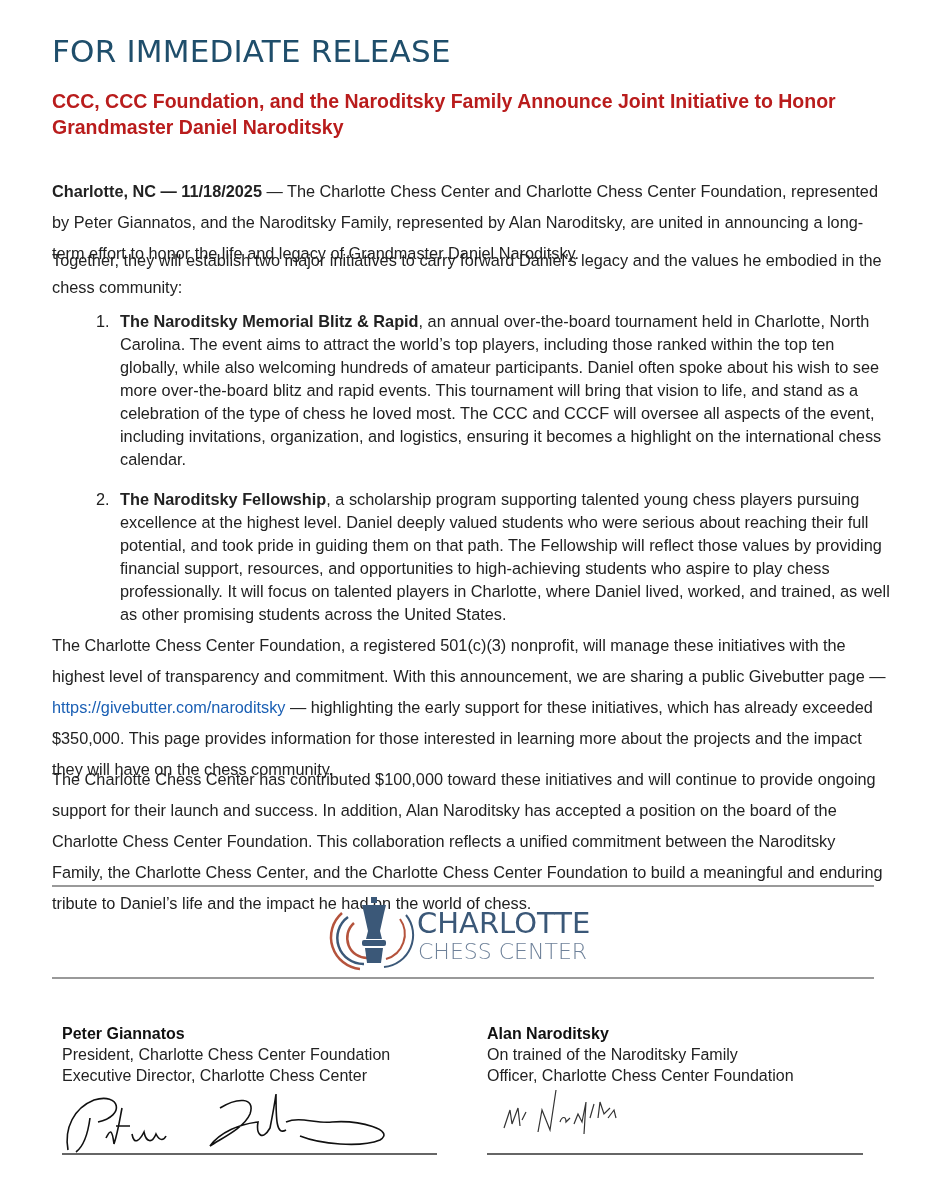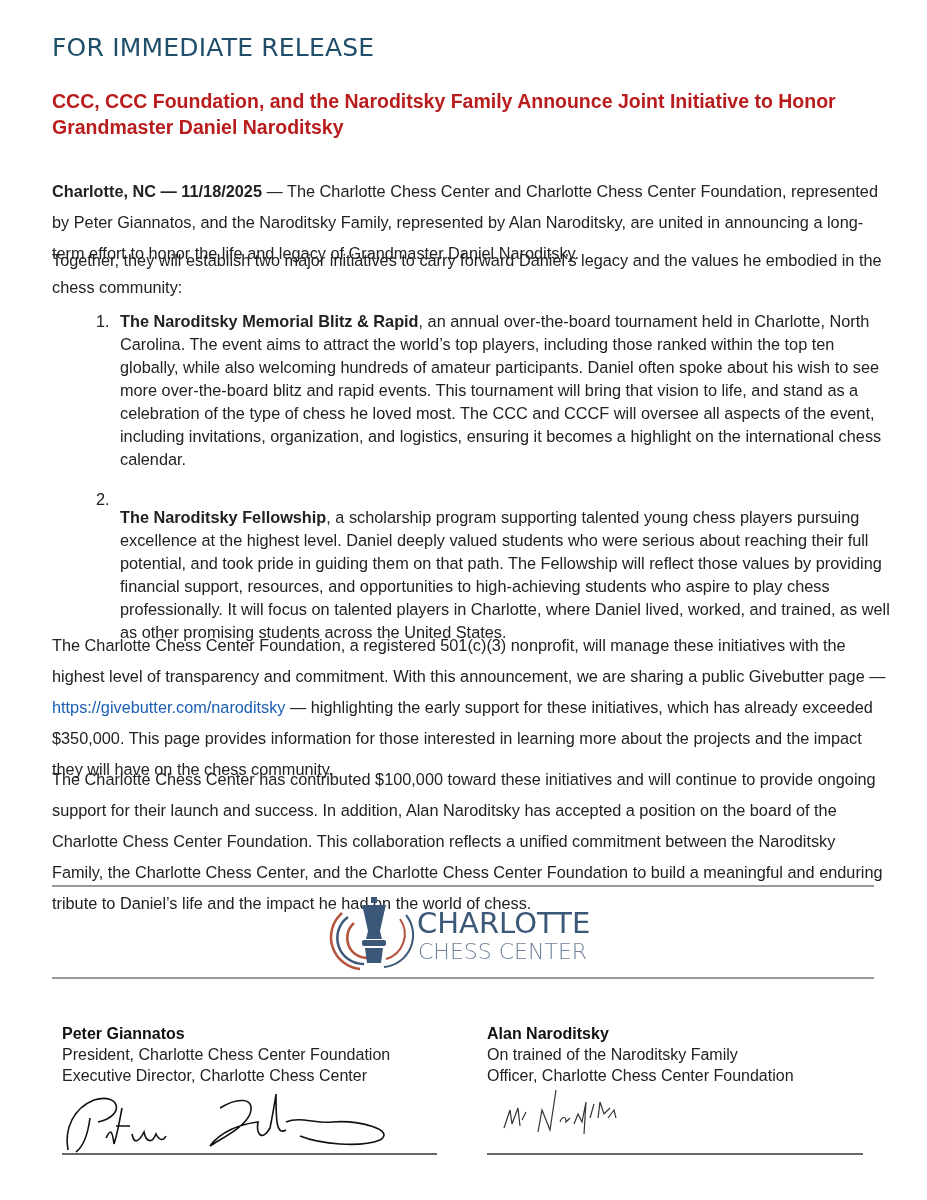--- a/index.html
+++ b/index.html
@@ -1,18 +1,18 @@
 <!DOCTYPE html>
 <html><head>
 <meta charset="utf-8">
 <style>
   html, body { margin:0; padding:0; background:#fff; }
   body { width:927px; height:1200px; position:relative; overflow:hidden;
          font-family:"Liberation Sans", sans-serif; color:#1a1a1a; }
-  .release { position:absolute; left:52px; top:33px; font-size:25px; color:#1f4e6b;
+  .release { position:absolute; left:52px; top:33px; font-size:31px; color:#1f4e6b;
              font-family:"DejaVu Sans", sans-serif; letter-spacing:0.2px; }
   .headline { position:absolute; left:52px; top:88px; width:840px; font-size:19.5px; font-weight:bold;
               line-height:26px; color:#b91c1c; }
   .body { position:absolute; left:52px; width:835px; font-size:16.3px; line-height:31px; color:#222; }
   .p1 { top:176px; }
   .p2 { top:247px; line-height:27px; }
   .list { position:absolute; left:96px; width:800px; font-size:16.3px; line-height:23px; color:#222; }
   .li1 { top:310px; }
   .li2 { top:488px; }
   .list .num { position:absolute; left:0; }
@@ -43,21 +43,21 @@
 
 <div class="list li1">
   <span class="num">1.</span>
   <div class="txt" style="padding-left:24px;">
     <b>The Naroditsky Memorial Blitz &amp; Rapid</b><span>, an annual over-the-board tournament held in Charlotte, North Carolina. The event aims to attract the world’s top players, including those ranked within the top ten globally, while also welcoming hundreds of amateur participants. Daniel often spoke about his wish to see more over-the-board blitz and rapid events. This tournament will bring that vision to life, and stand as a celebration of the type of chess he loved most. The CCC and CCCF will oversee all aspects of the event, including invitations, organization, and logistics, ensuring it becomes a highlight on the international chess calendar.</span>
   </div>
 </div>
 
 <div class="list li2">
   <span class="num">2.</span>
-  <div class="txt" style="padding-left:24px;margin-top:18px;">
+  <div class="txt" style="padding-left:24px;">
     <b>The Naroditsky Fellowship</b><span>, a scholarship program supporting talented young chess players pursuing excellence at the highest level. Daniel deeply valued students who were serious about reaching their full potential, and took pride in guiding them on that path. The Fellowship will reflect those values by providing financial support, resources, and opportunities to high-achieving students who aspire to play chess professionally. It will focus on talented players in Charlotte, where Daniel lived, worked, and trained, as well as other promising students across the United States.</span>
   </div>
 </div>
 
 <div class="body p3">
   <span>The Charlotte Chess Center Foundation, a registered 501(c)(3) nonprofit, will manage these initiatives with the highest level of transparency and commitment. With this announcement, we are sharing a public Givebutter page — </span><a class="link">https://givebutter.com/naroditsky</a><span> — highlighting the early support for these initiatives, which has already exceeded $350,000. This page provides information for those interested in learning more about the projects and the impact they will have on the chess community.</span>
 </div>
 
 <div class="body p4">The Charlotte Chess Center has contributed $100,000 toward these initiatives and will continue to provide ongoing support for their launch and success. In addition, Alan Naroditsky has accepted a position on the board of the Charlotte Chess Center Foundation. This collaboration reflects a unified commitment between the Naroditsky Family, the Charlotte Chess Center, and the Charlotte Chess Center Foundation to build a meaningful and enduring tribute to Daniel’s life and the impact he had on the world of chess.</div>
 

